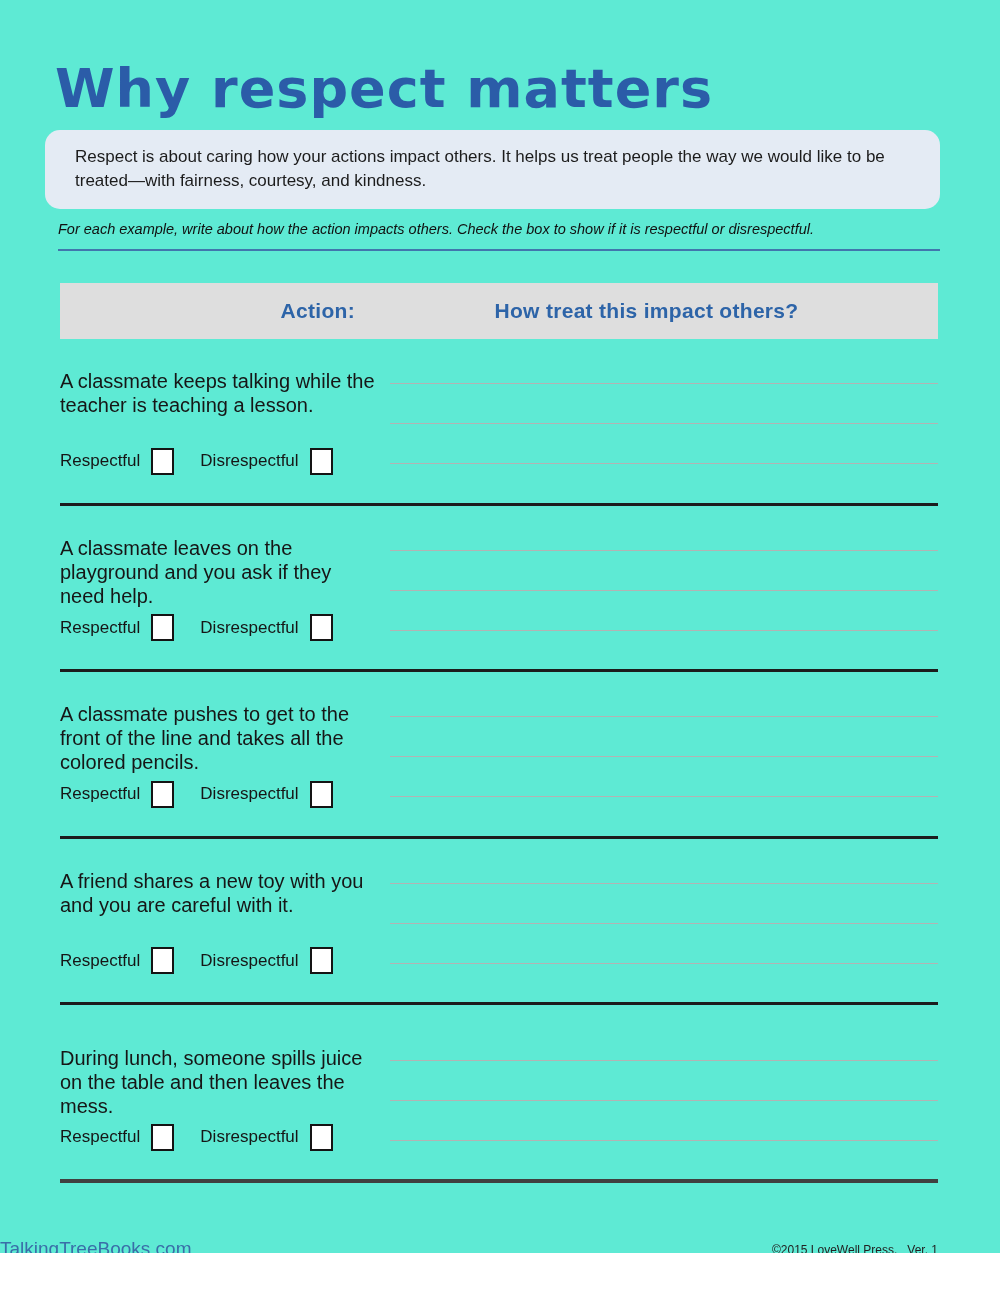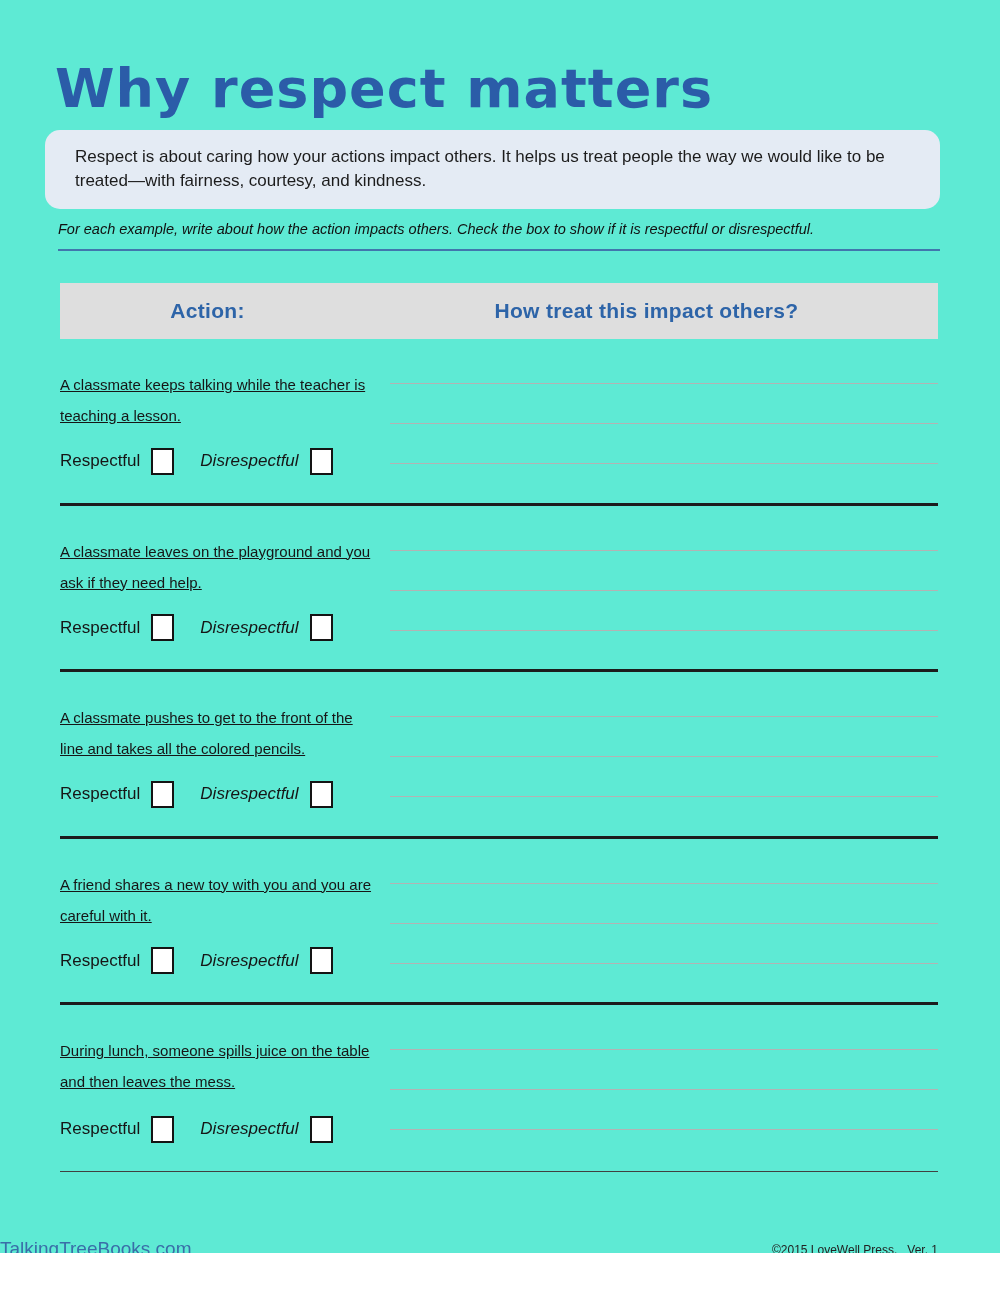--- a/index.html
+++ b/index.html
@@ -40,58 +40,58 @@
     border-bottom:2px solid #4176ad;
   }
 
   
   .table-header {
     position:absolute; left:60px; top:283px;
     width:878px; height:56px;
     background:#dedede;
     display:flex; align-items:center;
   }
-  .th-action { width:295px; text-align:center; }
+  .th-action { width:295px; text-align:right; }
   .th-impact { flex:1; text-align:center; }
   .table-header .th-label {
     font-size:21px; font-weight:bold; color:#2d64a8;
     letter-spacing:0.3px;
   }
 
   
   .rows {
     position:absolute; left:60px; top:339px; width:878px;
   }
   .wrow {
     position:relative;
     height:166.5px;
     display:flex;
     border-bottom:3px solid #1c1c1c;
   }
-  .wrow:last-child { border-bottom:1px solid #404040; }
+  .wrow:last-child { border-bottom:4px solid #404040;margin-top:11px; }
   .row-left {
     width:330px; position:relative;
     padding:30px 12px 0 0;
   }
   .action-text {
-    font-size:15px; line-height:31px; color:#161616;text-decoration:underline;
+    font-size:20px; line-height:24px; color:#161616;
   }
   .cb-row {
     position:absolute; left:0; bottom:28px;
     display:flex; align-items:center;
   }
   .cb-group { display:flex; align-items:center;text-align:center; }
   .cb-label { font-size:17px; color:#161616; }
   .checkbox {
     width:23px; height:27px;
     border:2.5px solid #141414;
     background:#fff;
     margin-left:11px; display:inline-block;
   }
-  .cb-group + .cb-group { margin-left:26px;font-style:italic; }
+  .cb-group + .cb-group { margin-left:26px; }
   .row-right { flex:1; padding-top:5px; }
   .answer-line {
     height:40px;
     border-bottom:1px solid #b3b3b3;
   }
 
   
   .footer-logo {
     position:absolute; left:46px; top:1206px;
     display:flex; align-items:flex-end; height:72px;

